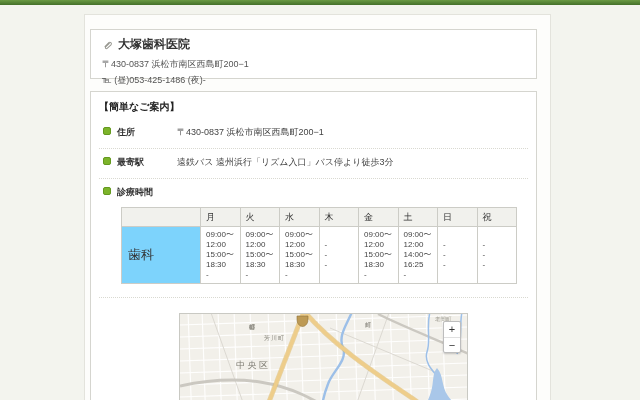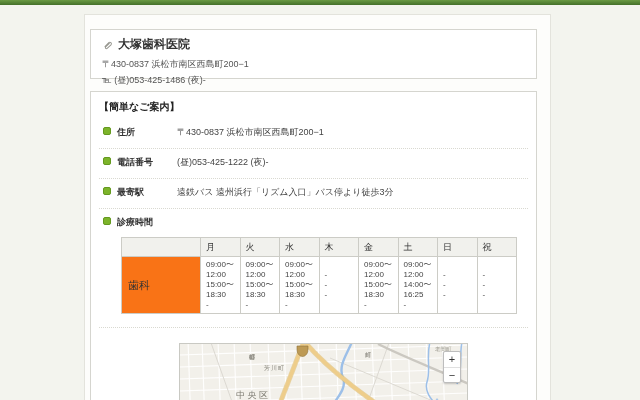--- a/index.html
+++ b/index.html
@@ -32,21 +32,21 @@
     border-radius:2px; margin:1px 6px 0 2px; flex:none; }
   .row-label { width:60px; font-size:9px; font-weight:bold; color:#333; flex:none; }
   .row-value { font-size:9px; color:#444; }
 
   table.sched { border-collapse:collapse; table-layout:fixed; width:396px;
     margin:8px 0 4px 20px; background:#fff; }
   table.sched th, table.sched td { border:1px solid #ccccc6; }
   table.sched th { height:19px; background:#f1f1ed; font-size:9px; font-weight:normal;
     color:#333; text-align:left; padding-left:5px; }
   th.corner { width:79px; }
-  td.rowlabel { background:#f97316; font-size:11px; color:#333;
+  td.rowlabel { background:#7dd3fc; font-size:13px; color:#333;
     vertical-align:middle; padding-left:6px; }
   td.slot { background:#fff; vertical-align:top; padding:3px 1px 3px 5px;margin-top:16px; }
   .t-line { height:10px; line-height:10px; font-size:8px; color:#444;
     white-space:nowrap; overflow:visible; }
 
   .map-frame { position:relative; width:289px; height:102px; margin:8px 0 0 78px;
     border:1px solid #c9c9c3; overflow:hidden; background:#f2f0ea; }
   .map-zoom { position:absolute; top:7px; right:6px; width:18px; }
   .zbox { background:#fff; border:1px solid #bdbdbd; border-radius:2px;
     box-shadow:0 1px 2px rgba(0,0,0,0.2); overflow:hidden; }
@@ -76,25 +76,20 @@
 
   <div class="card card-body">
     <div class="section-title">【簡単なご案内】</div>
 
     <div class="info-row">
       <span class="bullet"></span>
       <span class="row-label">住所</span>
       <span class="row-value">〒430-0837 浜松市南区西島町200−1</span>
     </div>
 
-    <div class="info-row">
-      <span class="bullet"></span>
-      <span class="row-label">電話番号</span>
-      <span class="row-value">(昼)053-425-1222 (夜)-</span>
-    </div>
 
     <div class="info-row">
       <span class="bullet"></span>
       <span class="row-label">最寄駅</span>
       <span class="row-value">遠鉄バス 遠州浜行「リズム入口」バス停より徒歩3分</span>
     </div>
 
     <div class="info-row block">
       <div class="row-head">
         <span class="bullet"></span>

